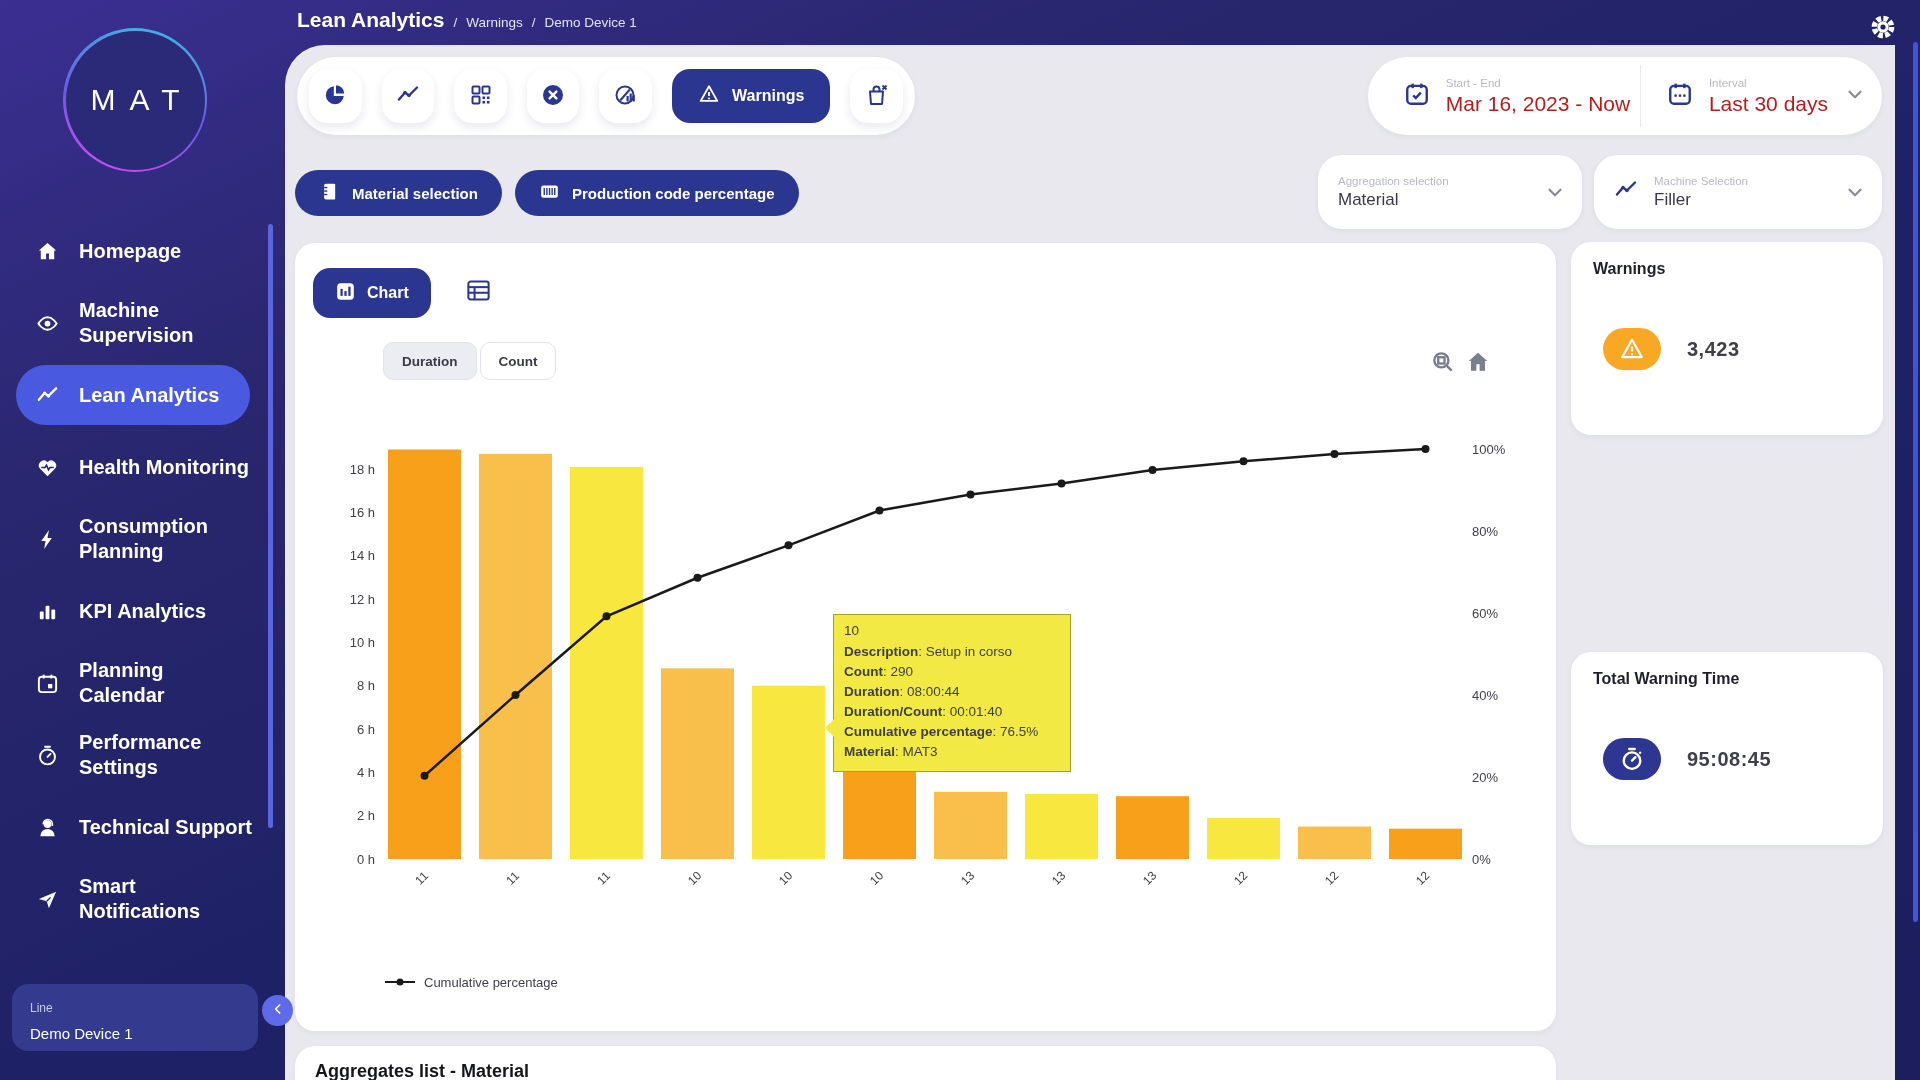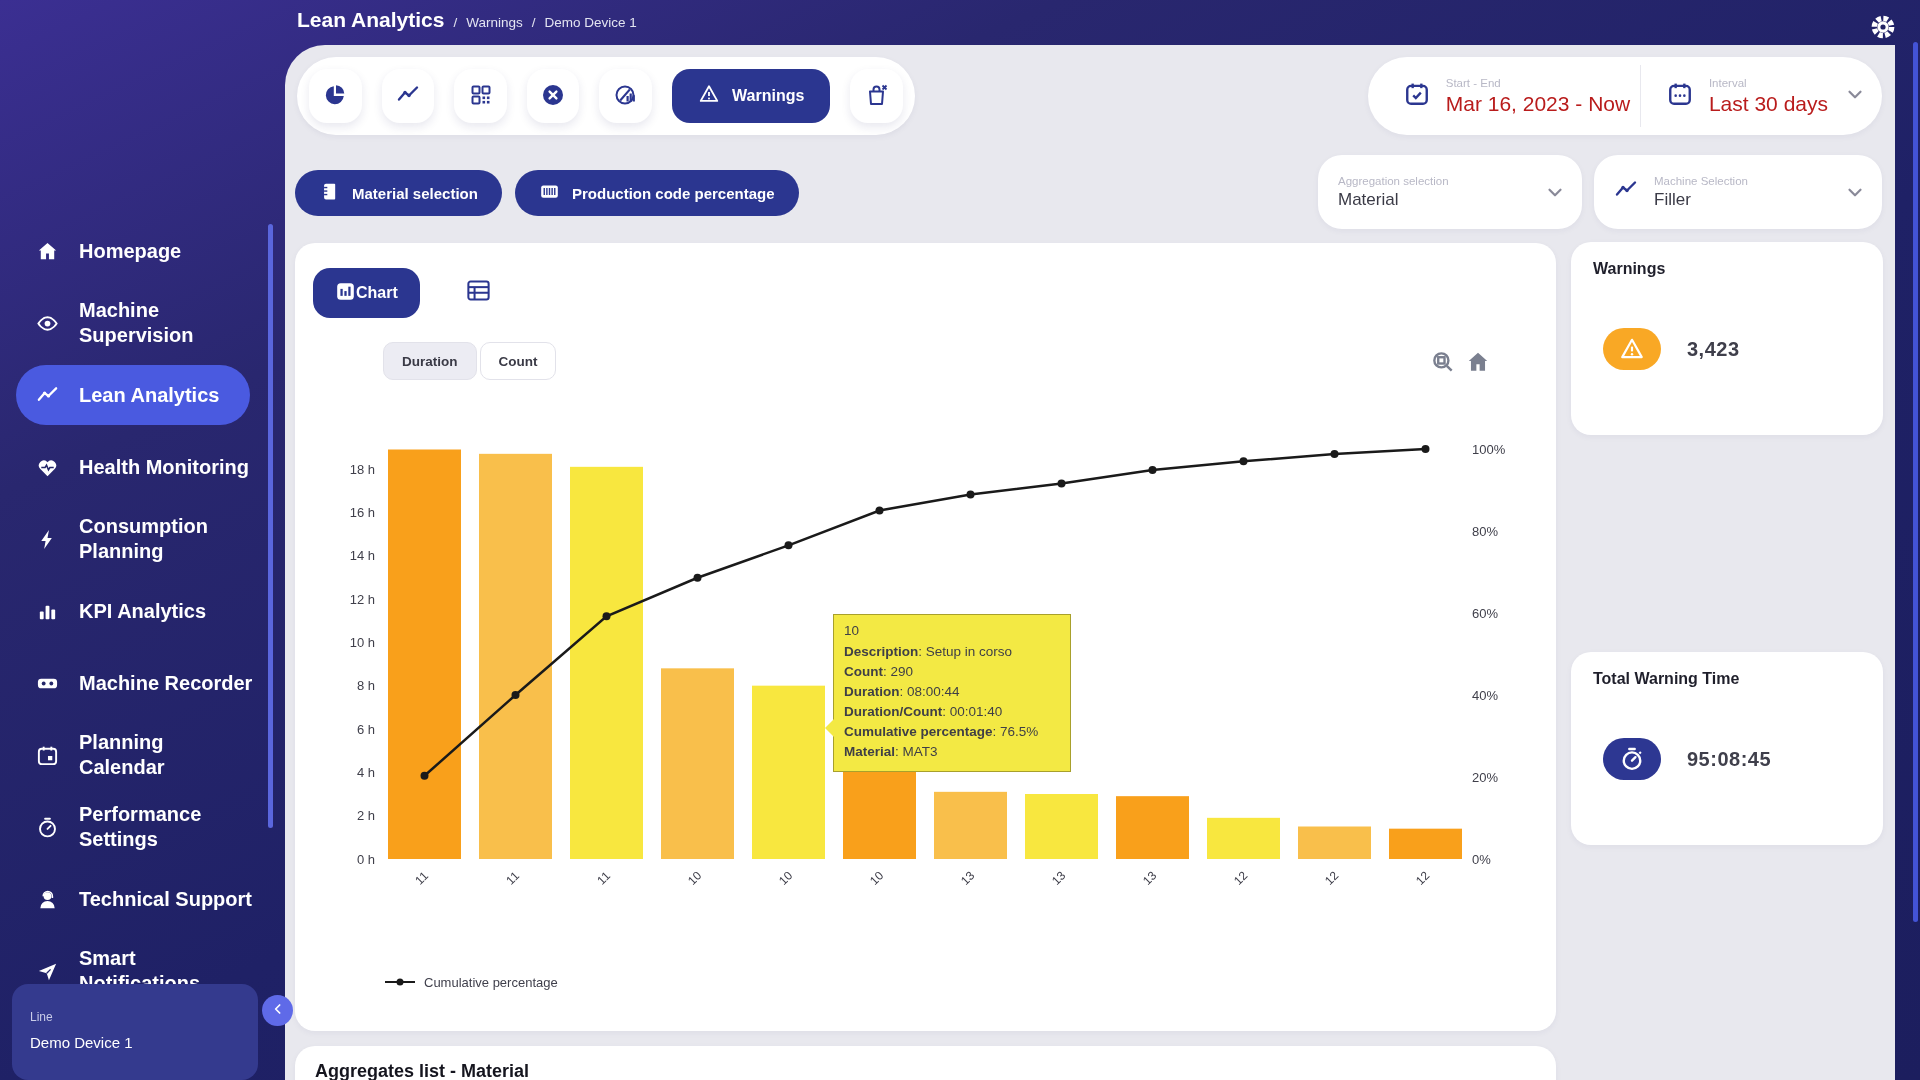--- a/index.html
+++ b/index.html
@@ -16,22 +16,22 @@
                 color:#fff; font-size:30px; font-weight:400; letter-spacing:14px; padding-left:14px; }
   .nav { position:absolute; left:0; top:215px; width:285px; }
   .nav-item { display:flex; align-items:center; min-height:72px; margin:0 35px 0 16px;
               padding:0 10px 0 20px; color:#fff; cursor:pointer; }
   .nav-item.active { background:#4a5ae0; border-radius:30px; min-height:60px; margin-top:6px; margin-bottom:6px; }
   .nav-ic { width:26px; height:24px; flex:0 0 26px; margin-right:17px; display:flex; align-items:center; }
   .nav-ic svg { width:23px; height:23px; }
   .nav-label { font-size:20px; font-weight:700; line-height:1.25; max-width:158px; }
   .nowrap .nav-label { white-space:nowrap; }
   .side-scroll-thumb { position:absolute; left:268px; top:224px; width:5px; height:604px; background:#5a66dd; border-radius:3px; }
-  .device-card { position:absolute; left:12px; top:984px; width:246px; height:96px; background:#343a8e;
-                 border-radius:16px; padding:26px 18px; z-index:4; }
+  .device-card { position:absolute; left:12px; top:984px; width:246px; height:67px; background:#343a8e;
+                 border-radius:16px; padding:17px 18px; z-index:4; }
   .device-label { color:#c9cce8; font-size:12px; }
   .device-name  { color:#fff; font-size:15px; margin-top:10px; }
   .collapse-btn { position:absolute; left:262px; top:995px; width:31px; height:31px; border-radius:50%;
                   background:#5f6ae8; border:none; display:flex; align-items:center; justify-content:center;
                   cursor:pointer; z-index:5; }
 
   
   .breadcrumb { position:absolute; left:297px; top:8px; display:flex; align-items:baseline; gap:9px; color:#fff; }
   .bc-title { font-size:21px; font-weight:700; }
   .bc-sep, .bc-item { font-size:13.5px; color:#e3e4f1; }
@@ -79,21 +79,21 @@
   #drop-aggregation { left:1318px; width:264px; }
   #drop-machine { left:1594px; width:288px; }
   .drop .chev { position:absolute; right:16px; top:26px; }
   .drop-ic { margin-right:16px; color:#2b3690; }
   .drop-ic svg { width:24px; height:24px; }
   .drop .fld-value { font-size:17px; font-weight:500; color:#3a3a46; }
 
   
   .chart-card { position:absolute; left:295px; top:243px; width:1261px; height:788px; border-radius:20px; }
   .chart-btn { position:absolute; left:18px; top:25px; height:50px; border-radius:17px; background:#2b3690;
-               color:#fff; border:none; cursor:pointer; display:flex; align-items:center; padding:0 22px;
+               color:#fff; border:none; cursor:pointer; display:flex; align-items:center; gap:11px; padding:0 22px;
                font-size:16px; font-weight:700; font-family:inherit; }
   .chart-btn svg { width:21px; height:21px; }
   .table-btn { position:absolute; left:165px; top:31px; width:36px; height:36px; background:transparent; border:none;
                cursor:pointer; color:#2b3690; }
   .table-btn svg { width:27px; height:27px; }
   .tabs { position:absolute; left:88px; top:99px; display:flex; gap:3px; }
   .tab { height:38px; padding:0 18px; font-size:13.5px; font-weight:700; color:#3a3a46; font-family:inherit;
          border:1px solid #e2e2ea; border-radius:10px; background:#fff; cursor:pointer; }
   .tab.selected { background:#ececf3; }
   .chart-tool { position:absolute; top:105px; width:30px; height:30px; border:none; background:transparent;
@@ -125,20 +125,23 @@
   .kpi-row { position:absolute; left:32px; top:86px; display:flex; align-items:center; gap:26px; }
   .kpi-badge { width:58px; height:42px; border-radius:21px; display:flex; align-items:center; justify-content:center; }
   .kpi-badge svg { width:26px; height:26px; }
   .kpi-value { font-size:20px; font-weight:700; color:#3f3f4b; letter-spacing:0.5px; }
 </style>
 </head>
 <body>
 
 <div id="app">
 
+  <div class="logo-ring">
+    <div class="logo-inner">MAT</div>
+  </div>
 
   <nav class="nav">
     <div class="nav-item nowrap">
       <span class="nav-ic">
           <svg viewBox="0 0 24 24">
             <path d="M12 3 3 11h2v9h5.5v-6h3v6H19v-9h2z" fill="#fff"></path>
           </svg>
         </span>
       <span class="nav-label">Homepage</span>
     </div>
@@ -180,30 +183,20 @@
     </div>
     <div class="nav-item nowrap">
       <span class="nav-ic">
           <svg viewBox="0 0 24 24" fill="#fff">
             <rect x="4" y="12" width="4" height="8" rx="1"></rect>
             <rect x="10" y="6" width="4" height="14" rx="1"></rect>
             <rect x="16" y="10" width="4" height="10" rx="1"></rect>
           </svg>
         </span>
       <span class="nav-label">KPI Analytics</span>
-    </div>
-    <div class="nav-item nowrap">
-      <span class="nav-ic">
-          <svg viewBox="0 0 24 24">
-            <rect x="2" y="7" width="20" height="10" rx="3.5" fill="#fff"></rect>
-            <circle cx="8" cy="12" r="2" fill="#242769"></circle>
-            <circle cx="16" cy="12" r="2" fill="#242769"></circle>
-          </svg>
-        </span>
-      <span class="nav-label">Machine Recorder</span>
     </div>
     <div class="nav-item">
       <span class="nav-ic">
           <svg viewBox="0 0 24 24">
             <rect x="3" y="5" width="18" height="16" rx="3" fill="none" stroke="#fff" stroke-width="2"></rect>
             <line x1="8" y1="2.8" x2="8" y2="6.8" stroke="#fff" stroke-width="2"></line>
             <line x1="16" y1="2.8" x2="16" y2="6.8" stroke="#fff" stroke-width="2"></line>
             <rect x="12.5" y="12.5" width="4.5" height="4.5" fill="#fff"></rect>
           </svg>
         </span>

